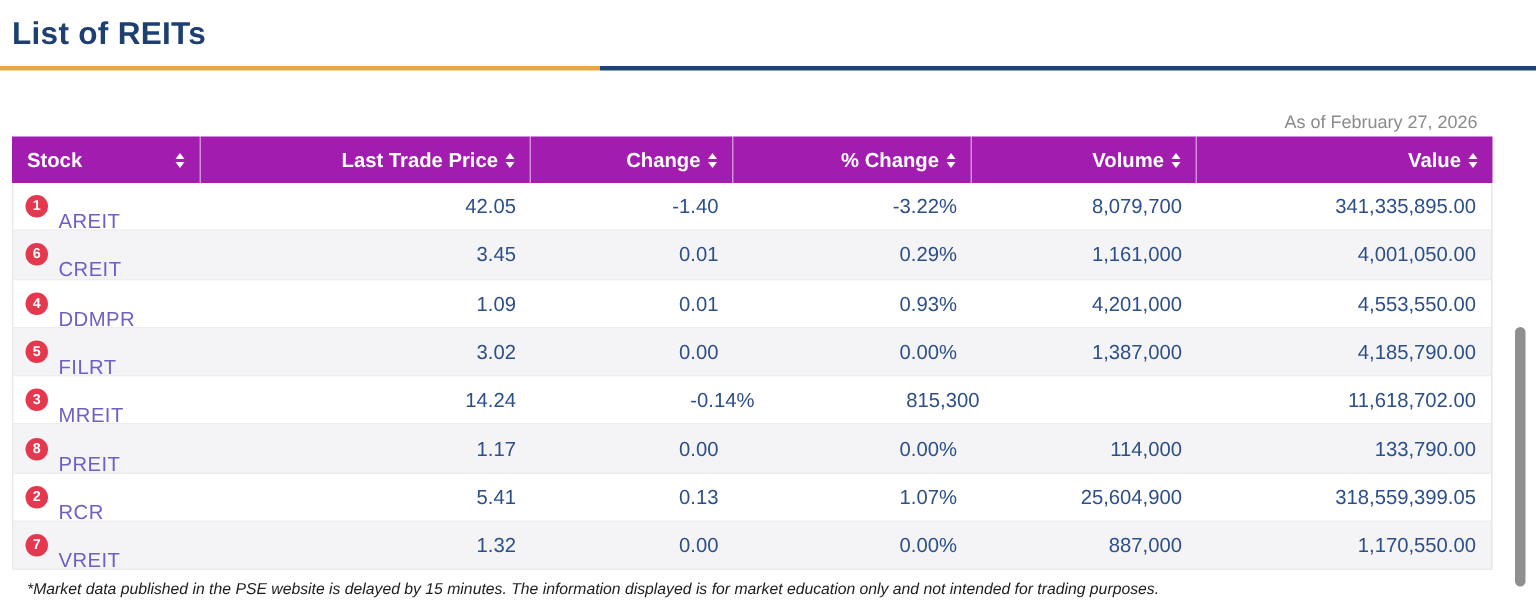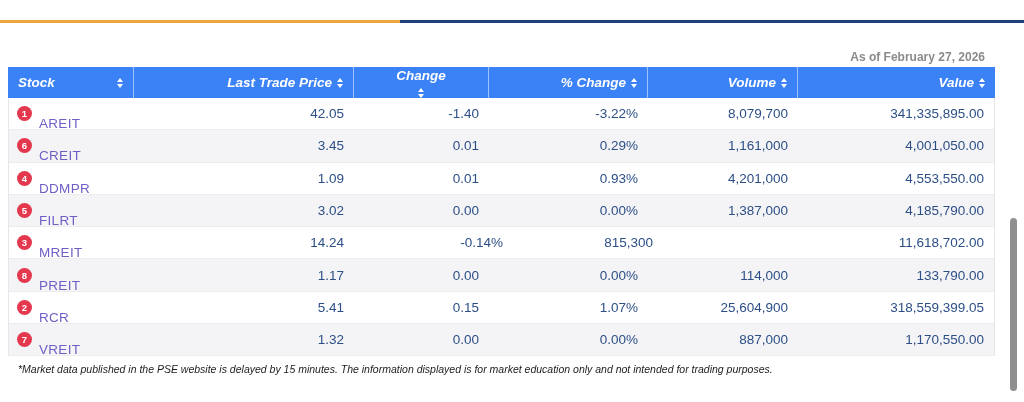--- a/index.html
+++ b/index.html
@@ -23,28 +23,28 @@
   .title-underline { display: flex; height: 3px; margin-top: 9px; }
   .title-underline .accent { width: 400px; background: #eba73e; }
   .title-underline .rest { flex: 1; background: #1b4379; }
 
   .table-area { margin: 27px 29px 0 8px; }
 
   .as-of {
     text-align: right;
     padding-right: 10px;
     font-size: 12px;
-    font-weight: 700;
+    font-weight: 400;
     color: #8b8b8b;
     height: 15px;
     line-height: 15px;
     margin-bottom: 2px;
   }
 
-  .thead { display: flex; background: #3b82f6; height: 31px; font-style: italic; }
+  .thead { display: flex; background: #a21caf; height: 31px; }
   .th {
     display: flex; align-items: center;
     color: #ffffff; font-size: 13.5px; font-weight: 700;
     padding: 0 10px;
     justify-content: flex-end; gap: 5px;
   }
   .th + .th { border-left: 1px solid rgba(255,255,255,.5); }
   .th.col-stock { justify-content: space-between; }
 
   .sort-icon { display: inline-flex; flex-direction: column; gap: 2px; cursor: pointer; }
@@ -60,21 +60,21 @@
   }
 
   .tbody { border-left: 1px solid #e6e6ea; border-right: 1px solid #e6e6ea; }
   .tr { display: flex; height: 32.3px; align-items: center; background: #ffffff; border-bottom: 1px solid #ededf0; }
   .tr:nth-child(even) { background: #f4f4f6; }
   .td { font-size: 13.5px; color: #2c4f87; padding: 0 10px; }
   .td.num { text-align: right; }
 
   .col-stock { width: 125px; }
   .col-last_trade_price { width: 220px; }
-  .col-change { width: 135px; flex-direction: column; }
+  .col-change { width: 135px; }
   .col-pct_change { width: 159px; }
   .col-volume { width: 150px; }
   .col-value { width: 198px; flex: 1; }
 
   .stock-cell { display: flex; align-items: center; gap: 7px; padding-left: 8px; }
   .rank-badge {
     width: 15px; height: 15px; border-radius: 50%;
     background: #e4384e; color: #ffffff;
     font-size: 9.5px; font-weight: 700;
     display: inline-flex; align-items: center; justify-content: center;
@@ -99,20 +99,21 @@
     width: 7px; height: 173px;
     background: #8f8f8f;
     border-radius: 4px;
   }
 </style>
 </head>
 <body>
 
 <div class="page">
 
+  <h1 class="page-title">List of REITs</h1>
 
   <div class="title-underline">
     <div class="accent"></div>
     <div class="rest"></div>
   </div>
 
   <div class="table-area">
     <div class="as-of">As of February 27, 2026</div>
 
     <div class="thead">
@@ -235,21 +236,21 @@
     <div class="td num col-volume">114,000</div>
     <div class="td num col-value">133,790.00</div>
   </div>
 
   <div class="tr">
     <div class="td col-stock stock-cell">
       <span class="rank-badge">2</span>
       <a class="ticker">RCR</a>
     </div>
     <div class="td num col-last_trade_price">5.41</div>
-    <div class="td num col-change">0.15</div>
+    <div class="td num col-change">0.13</div>
     <div class="td num col-pct_change">1.07%</div>
     <div class="td num col-volume">25,604,900</div>
     <div class="td num col-value">318,559,399.05</div>
   </div>
 
   <div class="tr">
     <div class="td col-stock stock-cell">
       <span class="rank-badge">7</span>
       <a class="ticker">VREIT</a>
     </div>

